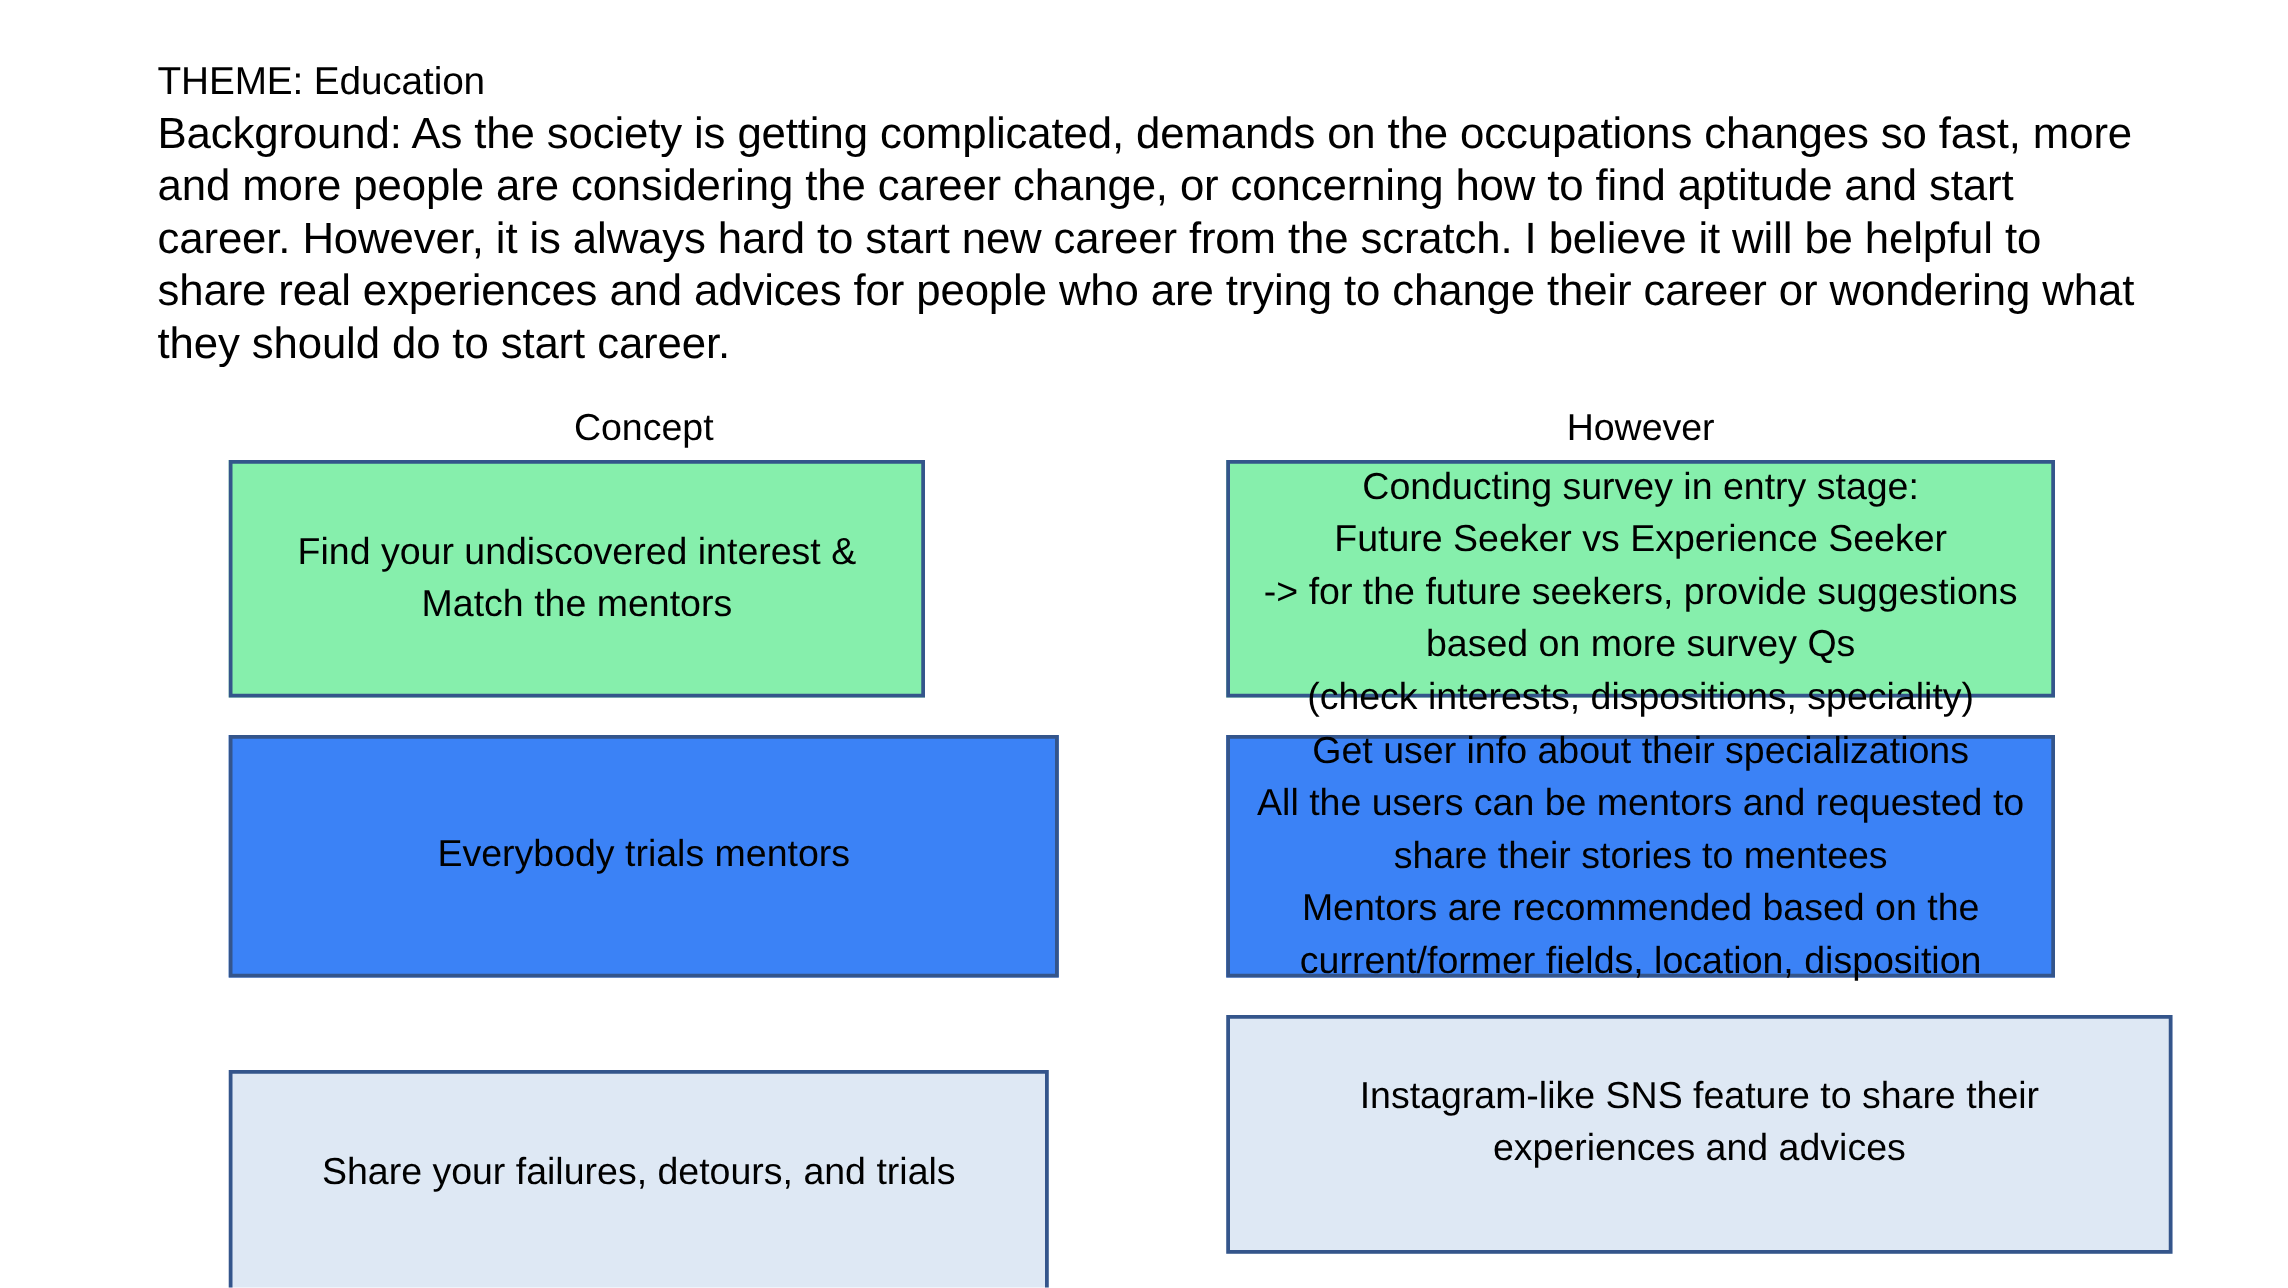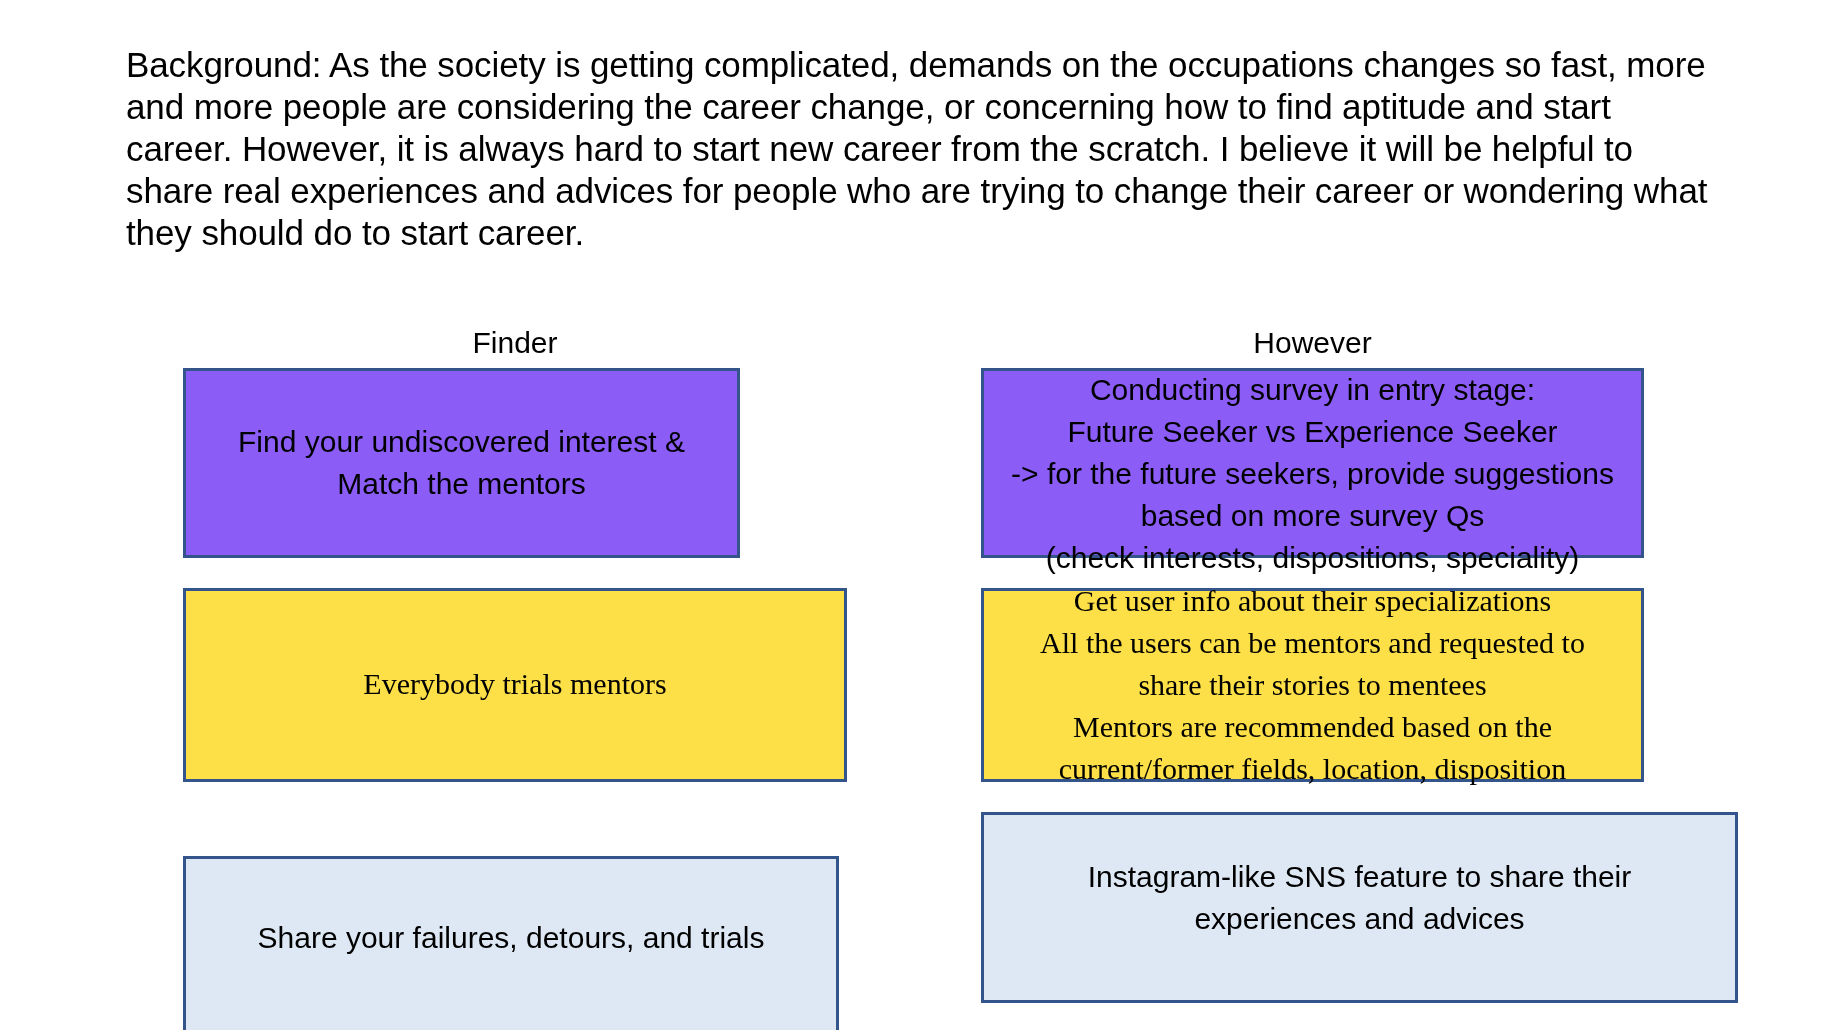--- a/index.html
+++ b/index.html
@@ -72,22 +72,22 @@
     padding: 0 6px;
     box-sizing: border-box;
   }
   .box.overflowing {
     align-items: flex-start;
   }
   .box.overflowing .box-text {
     margin-top: -6px;
   }
 
-  .fill-green  { background: #8b5cf6; }
-  .fill-yellow { background: #fde047; font-family: Liberation Serif, serif; }
+  .fill-green  { background: #86efac; }
+  .fill-yellow { background: #3b82f6; }
   .fill-blue   { background: #DEE8F4; }
 
   
   #box-concept-1 { left: 183px; top: 368px; width: 557px; height: 190px; }
   #box-concept-2 { left: 183px; top: 588px; width: 664px; height: 194px; }
   #box-concept-3 { left: 183px; top: 812px; width: 656px; height: 191px; margin-top: 44px; }
 
   
   #box-feature-1 { left: 981px; top: 368px; width: 663px; height: 190px; overflow: visible; }
   #box-feature-2 { left: 981px; top: 588px; width: 663px; height: 194px; }
@@ -95,24 +95,25 @@
 
   #box-feature-1 .box-text { position: relative; top: 4px; }
   #box-concept-3 .box-text { position: relative; top: -14px; }
   #box-feature-3 .box-text { position: relative; top: -10px; }
   #box-concept-2 .box-text { position: relative; top: -1px; }
 </style>
 </head>
 <body>
 
 <div id="header-block">
+  <div class="hdr-line">THEME: Education</div>
   <div id="background-paragraph">Background: As the society is getting complicated, demands on the occupations changes so fast, more and more people are considering the career change, or concerning how to find aptitude and start career. However, it is always hard to start new career from the scratch. I believe it will be helpful to share real experiences and advices for people who are trying to change their career or wondering what they should do to start career.</div>
 </div>
 
-<div class="col-heading" id="col-heading-concept">Finder</div>
+<div class="col-heading" id="col-heading-concept">Concept</div>
 <div class="col-heading" id="col-heading-feature">However</div>
 
 <div class="box fill-green" id="box-concept-1">
   <div class="box-text">Find your undiscovered interest &amp;<br>Match the mentors</div>
 </div>
 <div class="box fill-green overflowing" id="box-feature-1">
   <div class="box-text">Conducting survey in entry stage:<br>Future Seeker vs Experience Seeker<br>-&gt; for the future seekers, provide suggestions<br>based on more survey Qs<br>(check interests, dispositions, speciality)</div>
 </div>
 
 <div class="box fill-yellow" id="box-concept-2">

